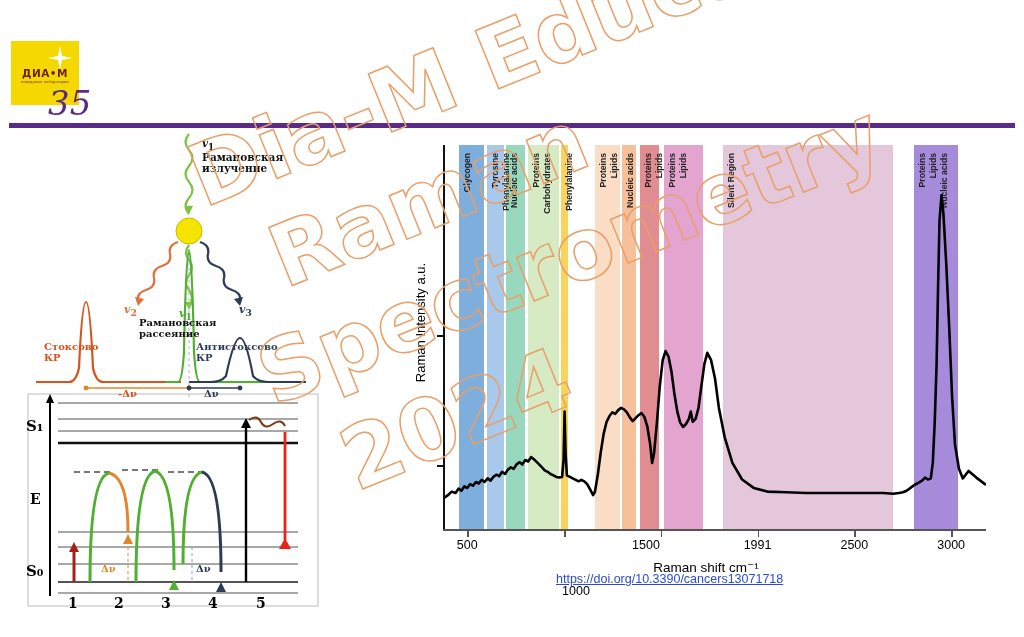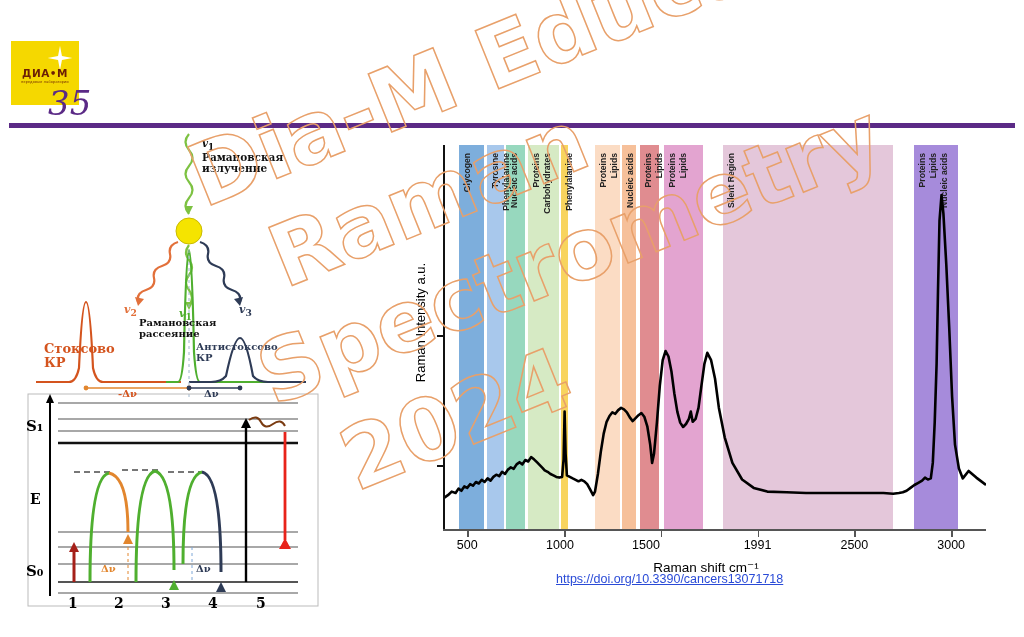--- a/index.html
+++ b/index.html
@@ -156,21 +156,21 @@
     <div class="lp-lbl" style="left:173px;top:176px;font-size:11px;color:#4FAF2F;">
       <i>v</i><sub>1</sub>
     </div>
     <div class="lp-lbl" style="left:233px;top:172px;font-size:11px;color:#2E3B56;">
       <i>v</i><sub>3</sub>
     </div>
     <div class="lp-lbl" style="left:133px;top:186px;width:100px;font-size:10px;color:#111;">
       <span>Рамановская</span><br>
       <span>рассеяние</span>
     </div>
-    <div class="lp-lbl" style="left:38px;top:210px;width:90px;font-size:13px;color:#D4541E;">
+    <div class="lp-lbl" style="left:38px;top:210px;width:90px;font-size:10px;color:#D4541E;">
       <span>Стоксово</span><br>
       <span>КР</span>
     </div>
     <div class="lp-lbl" style="left:190px;top:210px;width:100px;font-size:10px;color:#2E3B56;">
       <span>Антистоксово</span><br>
       <span>КР</span>
     </div>
     <div class="lp-lbl" style="left:112px;top:257px;font-size:10px;color:#D4541E;">-Δν</div>
     <div class="lp-lbl" style="left:198px;top:257px;font-size:10px;color:#2E3B56;">Δν</div>
 
@@ -234,21 +234,21 @@
         </svg>
     </div>
     <div class="axis-y"></div>
     <div class="ytick" style="top:200px;"></div>
     <div class="ytick" style="top:330px;"></div>
     <div class="axis-x"></div>
     <div id="xaxis-ticks">
         <div class="xtick" style="left: 71.2286px;"></div>
         <div class="xlab" style="left: 71.2286px;">500</div>
         <div class="xtick" style="left: 168.014px;"></div>
-        <div class="xlab" style="left: 164px;">1000</div>
+        <div class="xlab" style="left: 180px; margin-top: 46px;">1000</div>
         <div class="xtick" style="left: 264.8px;"></div>
         <div class="xlab" style="left: 250px;">1500</div>
         <div class="xtick" style="left: 361.586px;"></div>
         <div class="xlab" style="left: 361.586px;">1991</div>
         <div class="xtick" style="left: 458.371px;"></div>
         <div class="xlab" style="left: 458.371px;">2500</div>
         <div class="xtick" style="left: 555.157px;"></div>
         <div class="xlab" style="left: 555.157px;">3000</div>
       </div>
     <div class="xtitle">Raman shift cm⁻¹</div>

